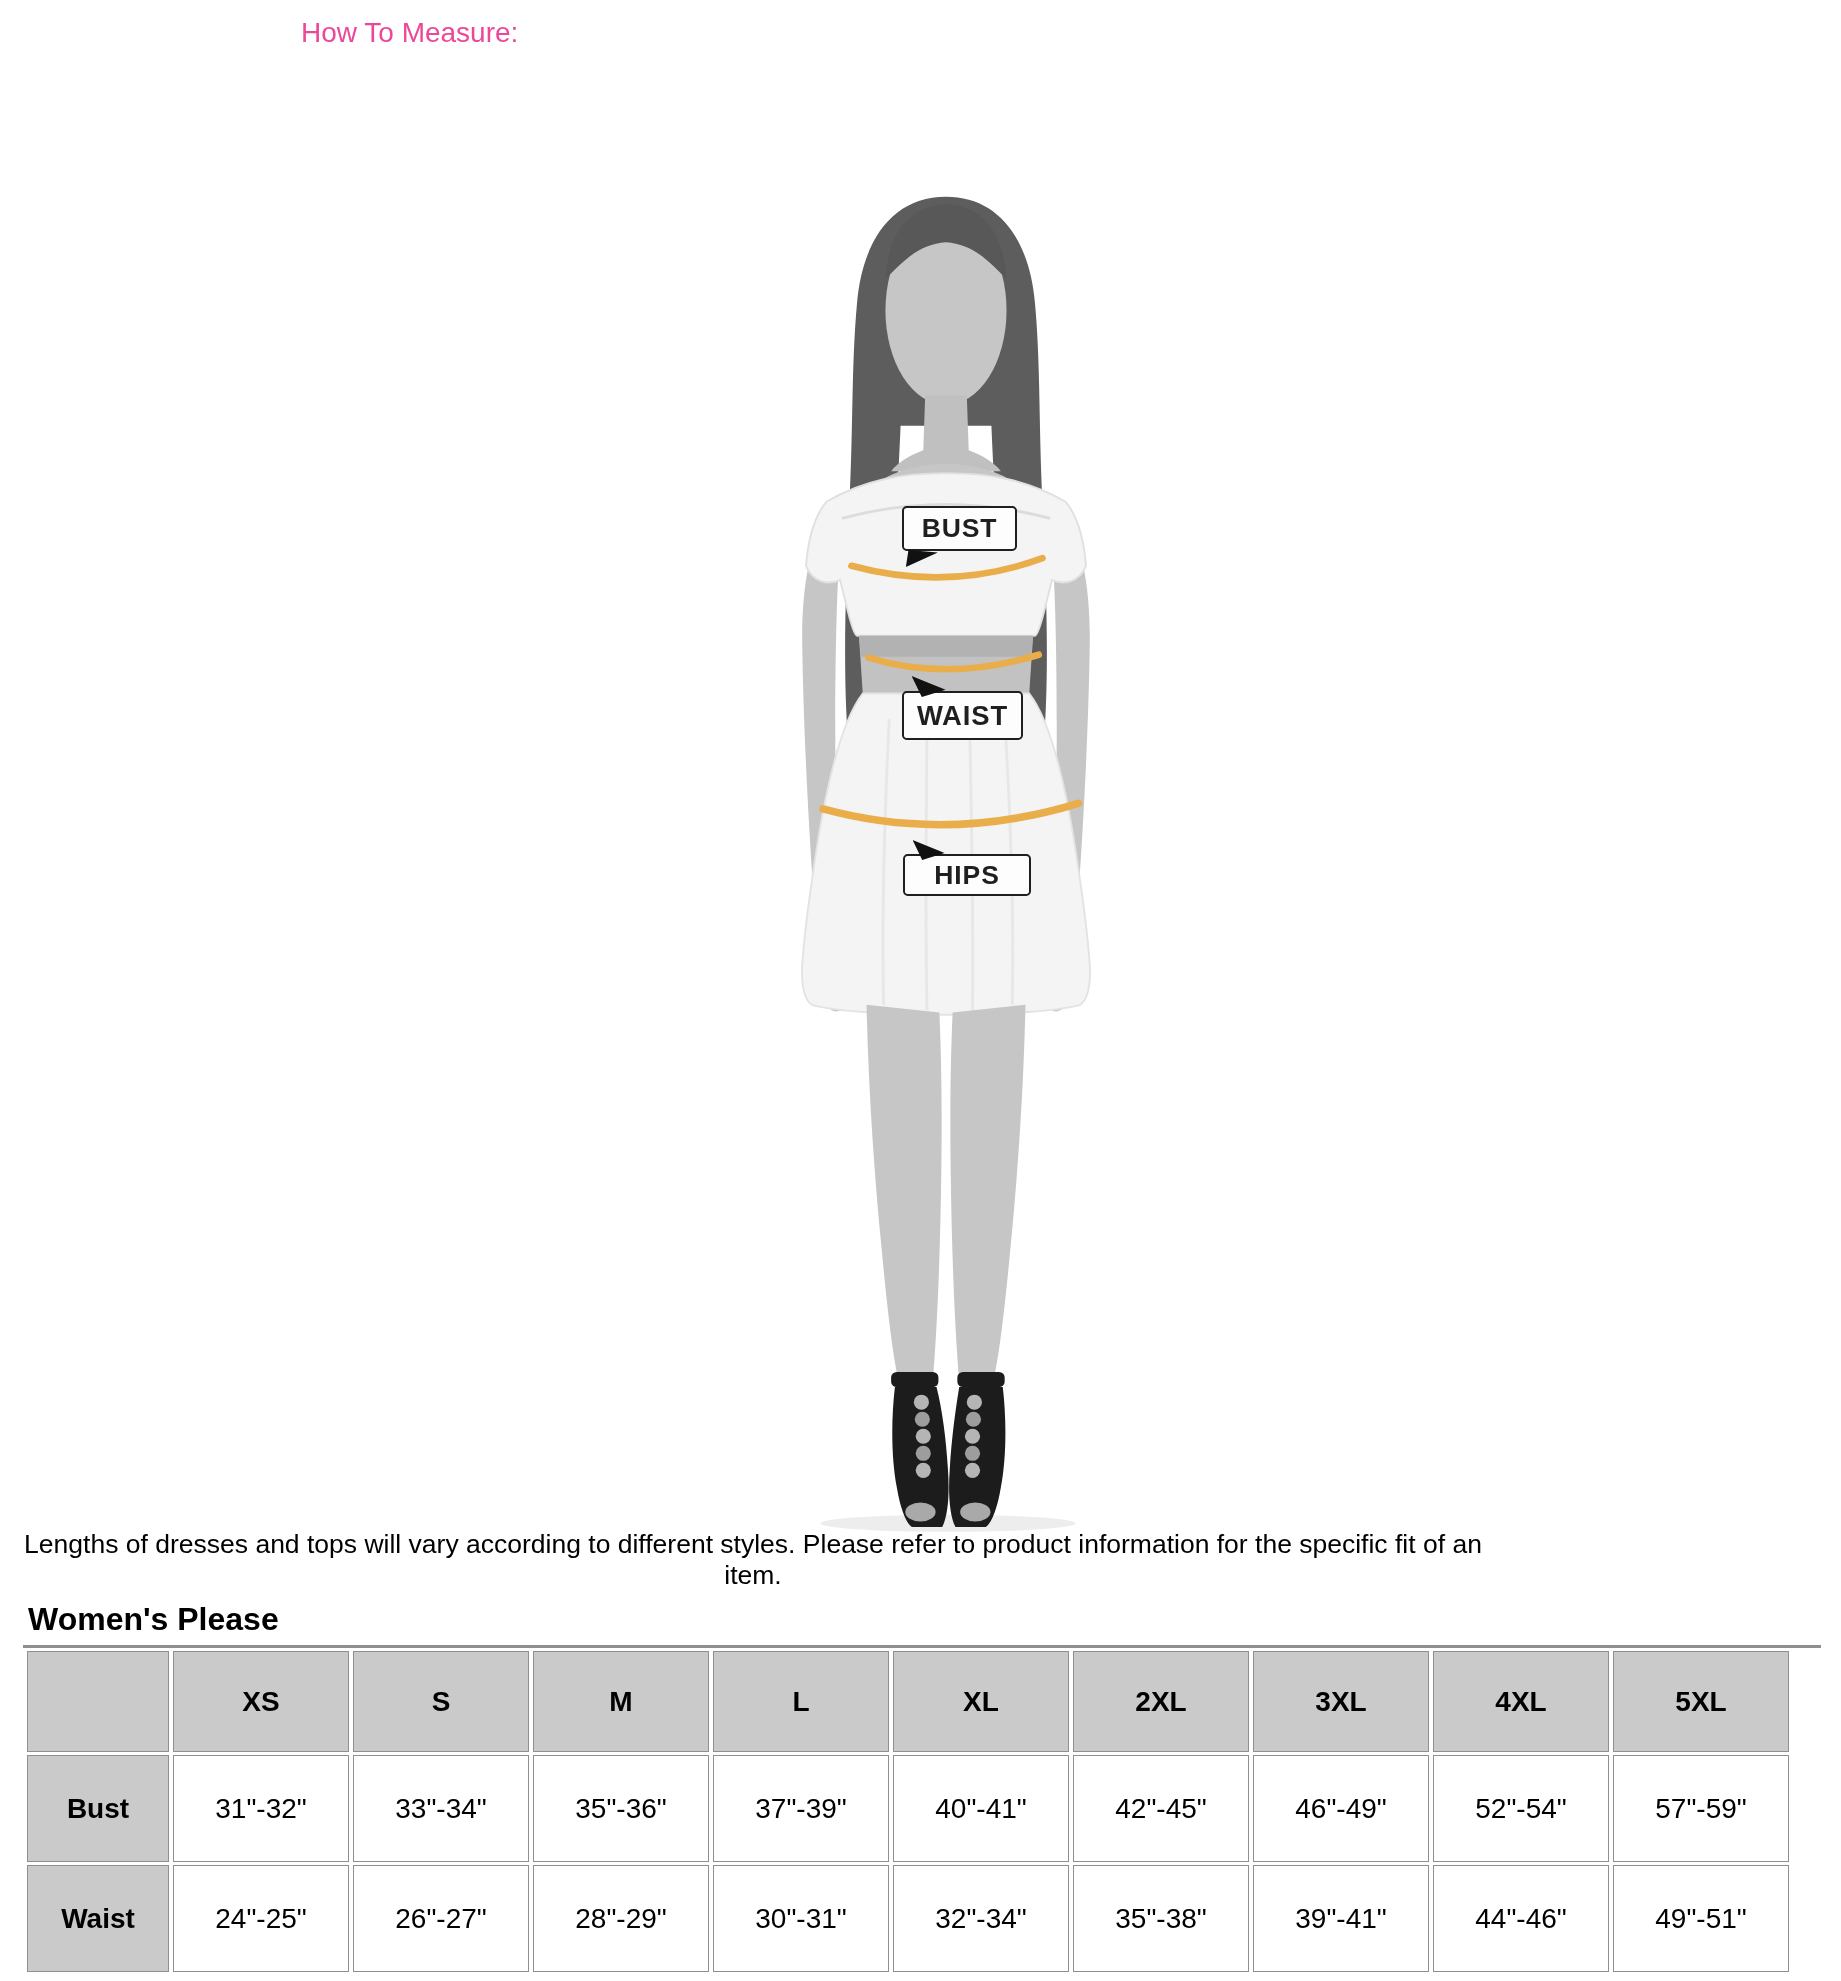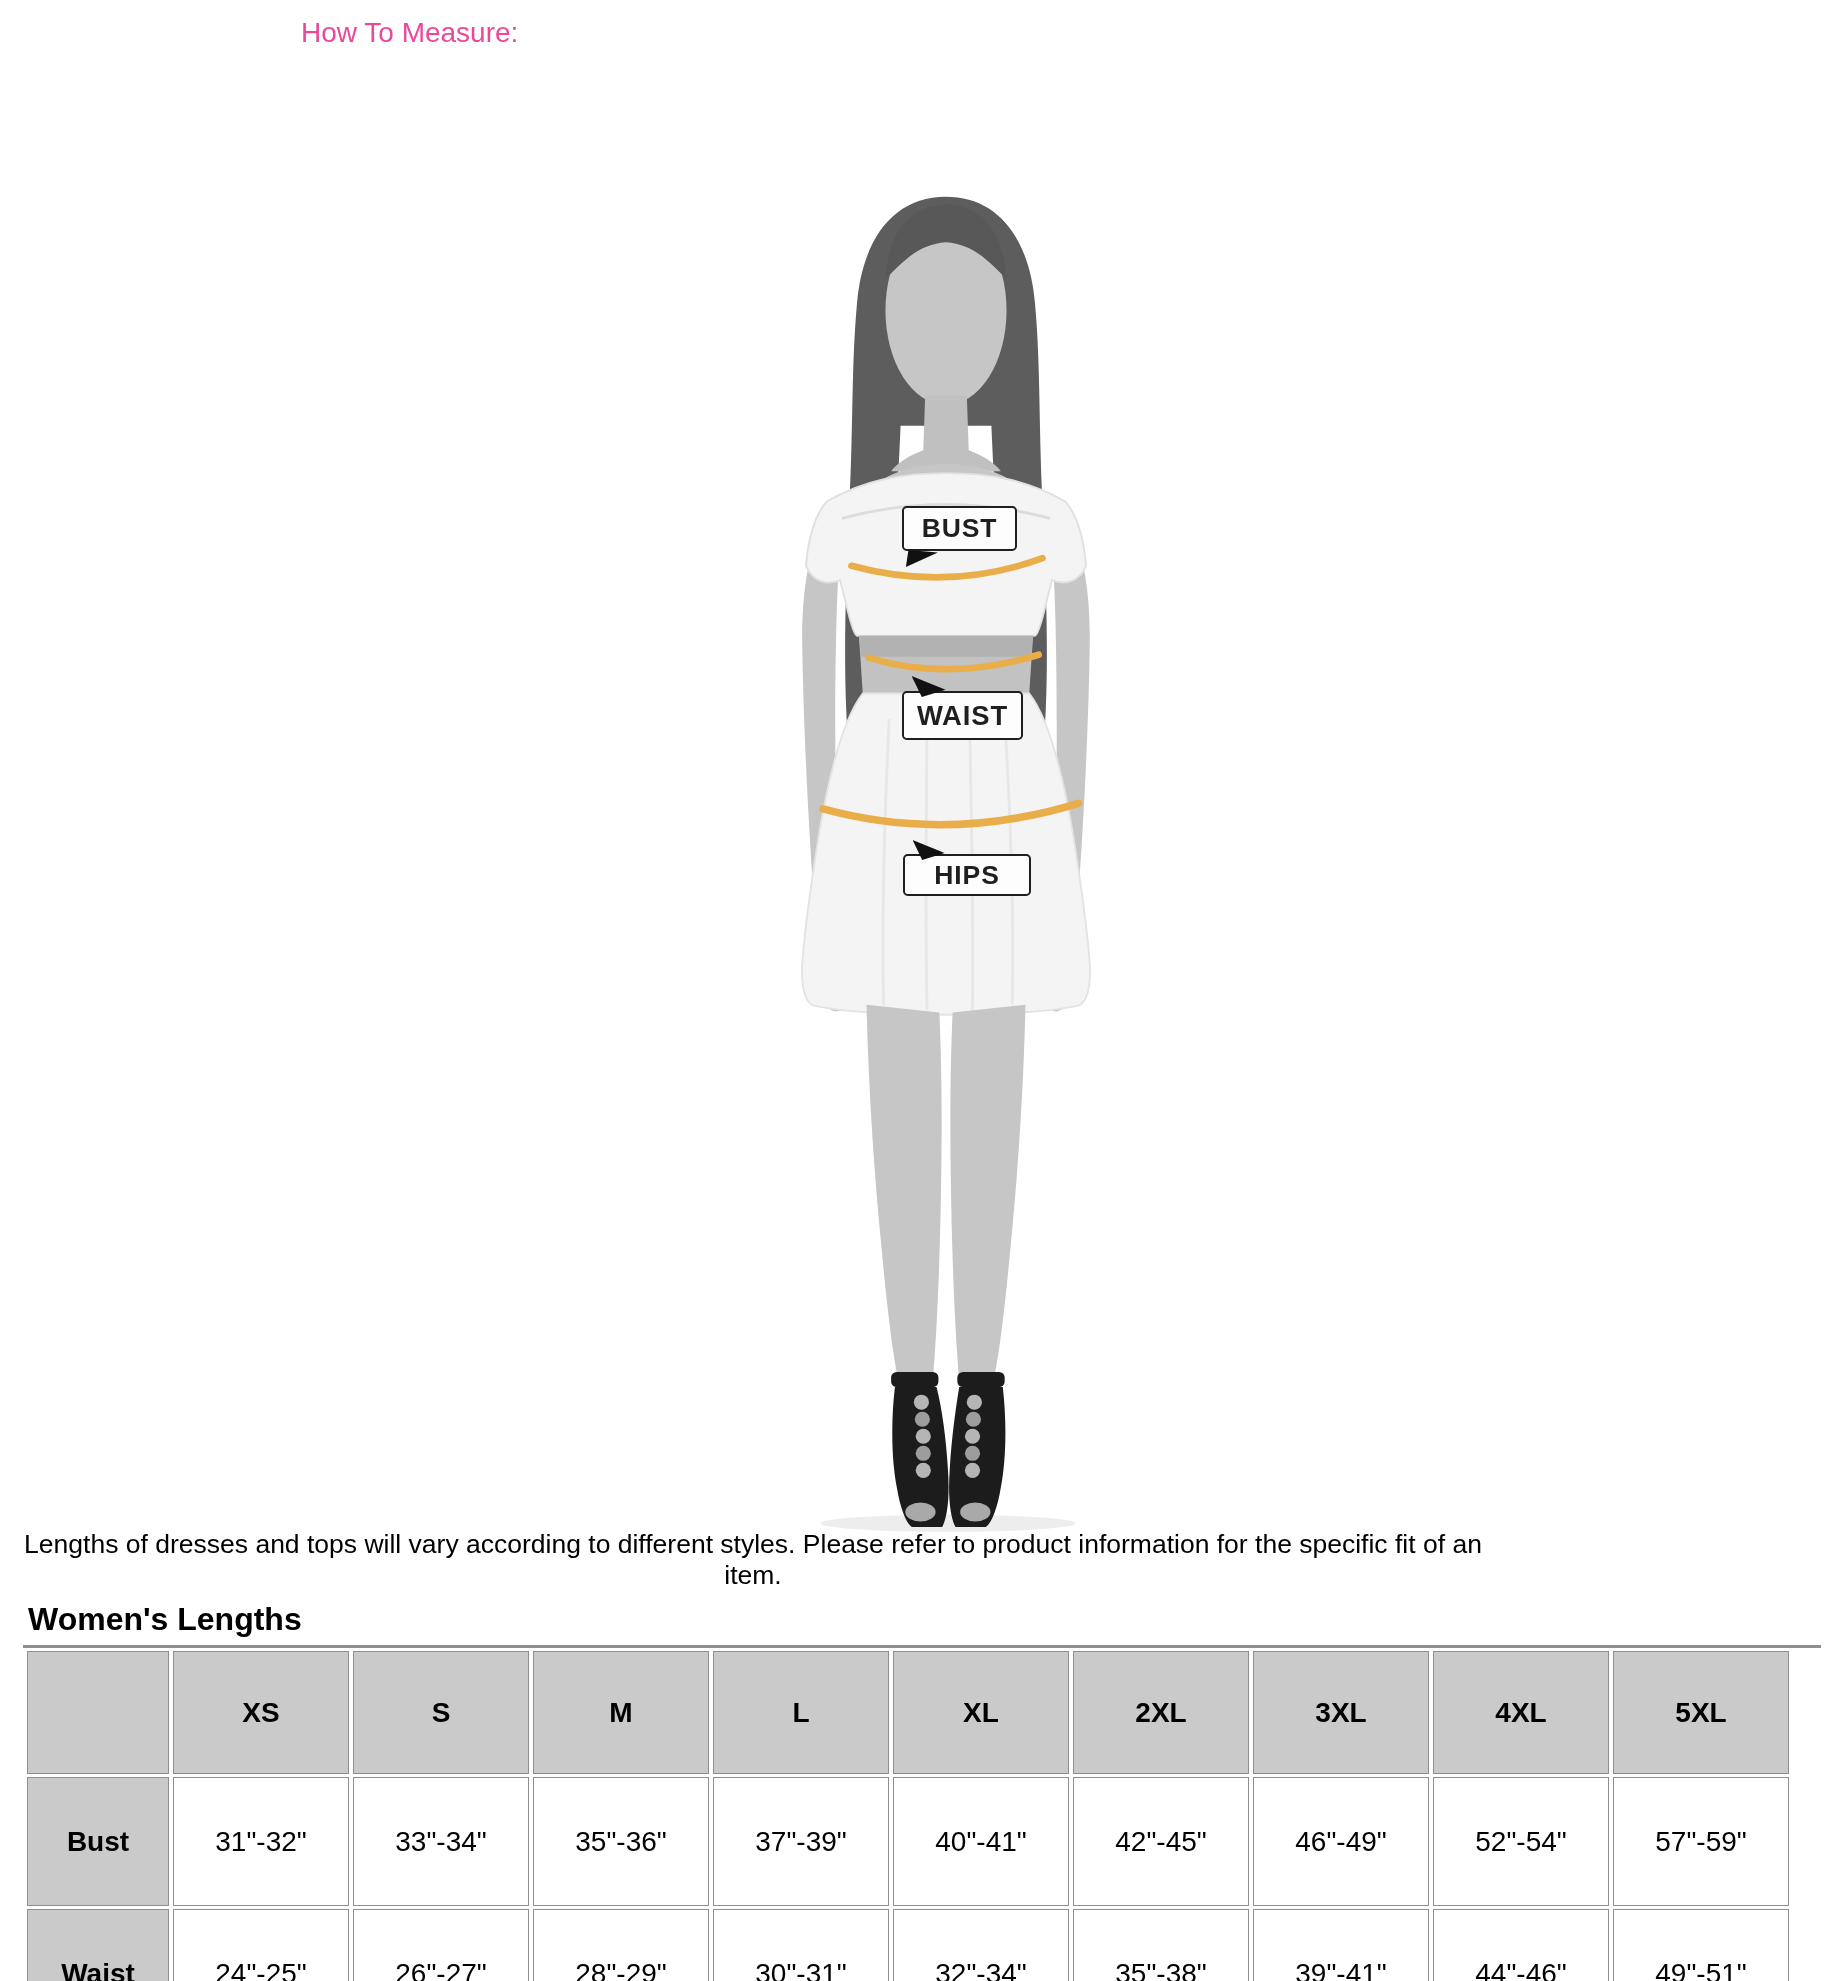--- a/index.html
+++ b/index.html
@@ -82,21 +82,21 @@
   table.size-table{
     border-collapse:separate;
     border-spacing:4.7px 3.8px;
     margin:0;
   }
   table.size-table td{
     border:0.9px solid #8f8f8f;
     text-align:center; vertical-align:middle;
     font-size:28px;
     box-sizing:content-box;
-    padding:15px;
+    padding:4px;
   }
   td.corner, td.rowlabel, td.colhead{background:#cacaca;}
   td.colhead, td.rowlabel{font-weight:bold;}
   td.datacell{background:#ffffff;}
   .col-first{width:142px;}
   .col-size{width:176px;}
   tr.r-head td{height:91px;}
   tr.r-data td{height:97px;}
 </style>
 </head>
@@ -173,21 +173,21 @@
       <span>WAIST</span>
     </div>
     <div class="measure-label label-hips">
       <i class="tail"></i>
       <span>HIPS</span>
     </div>
   </div>
 
   <div class="fit-note">Lengths of dresses and tops will vary according to different styles. Please refer to product information for the specific fit of an item.</div>
 
-  <div class="chart-heading">Women's Lengths</div>
+  <div class="chart-heading">Women's Please</div>
 
   <div class="chart-wrap">
     <table class="size-table">
       <colgroup>
         <col class="col-first">
           <col class="col-size">
           <col class="col-size">
           <col class="col-size">
           <col class="col-size">
           <col class="col-size">

